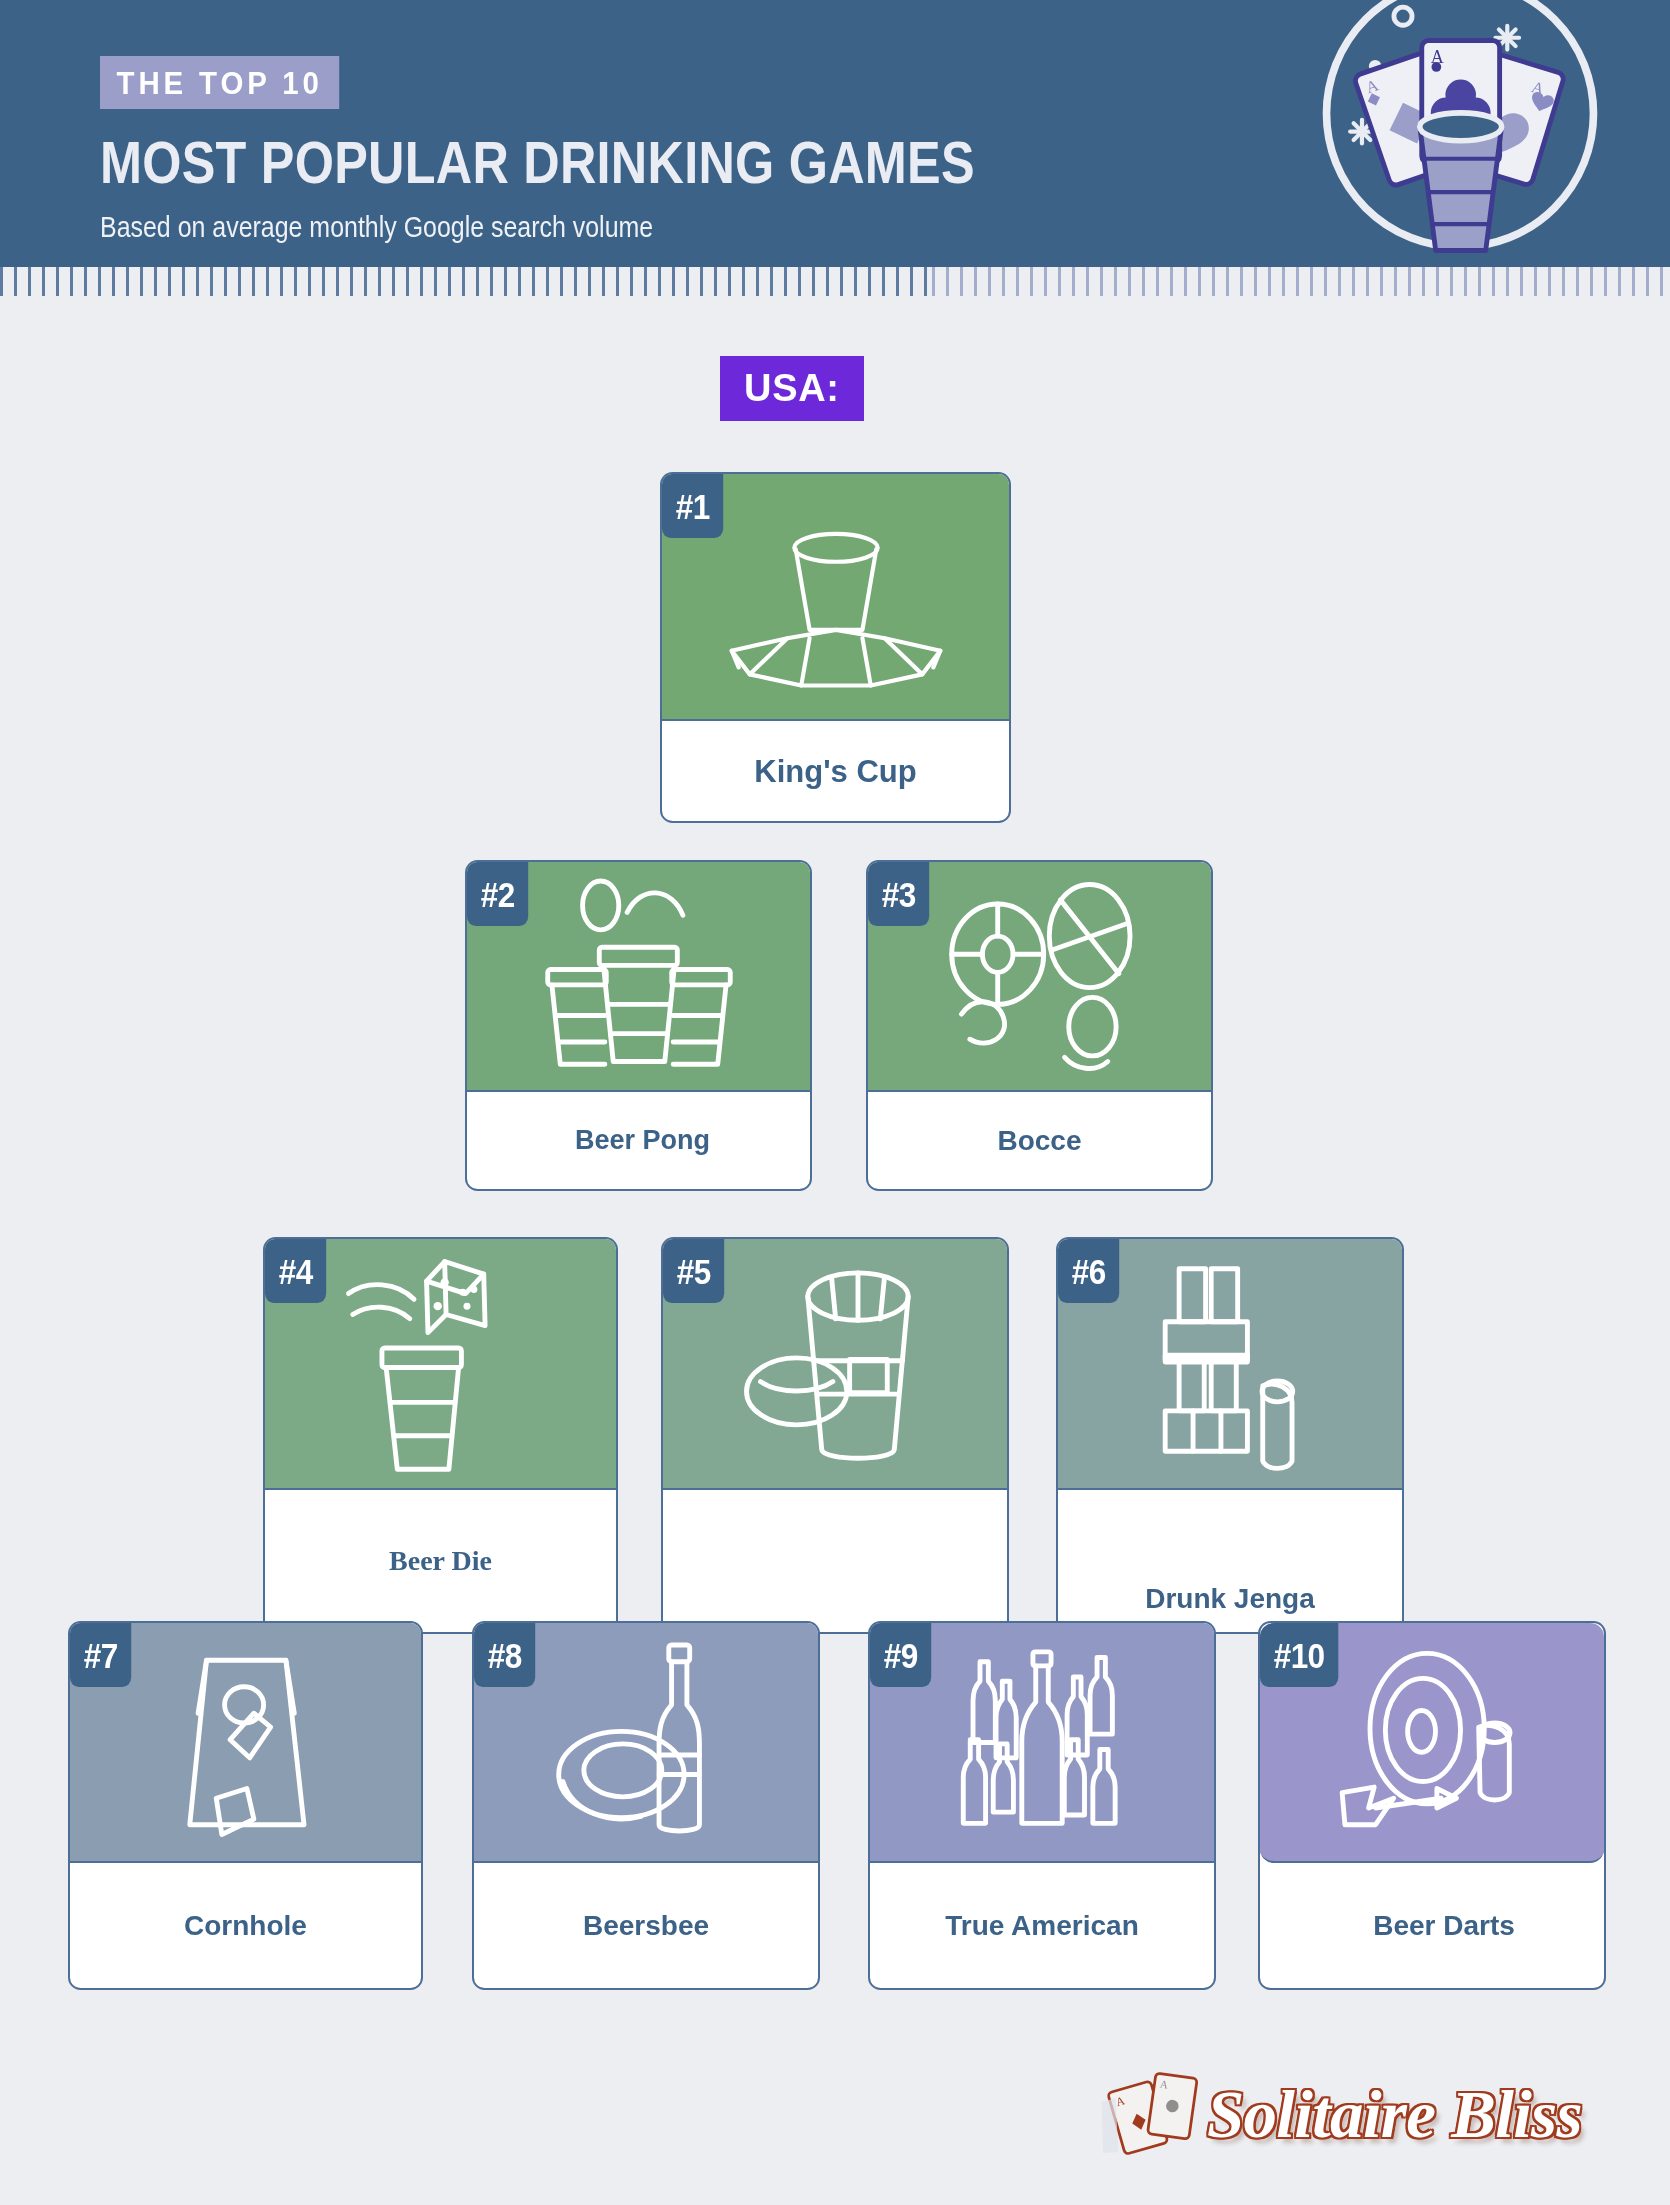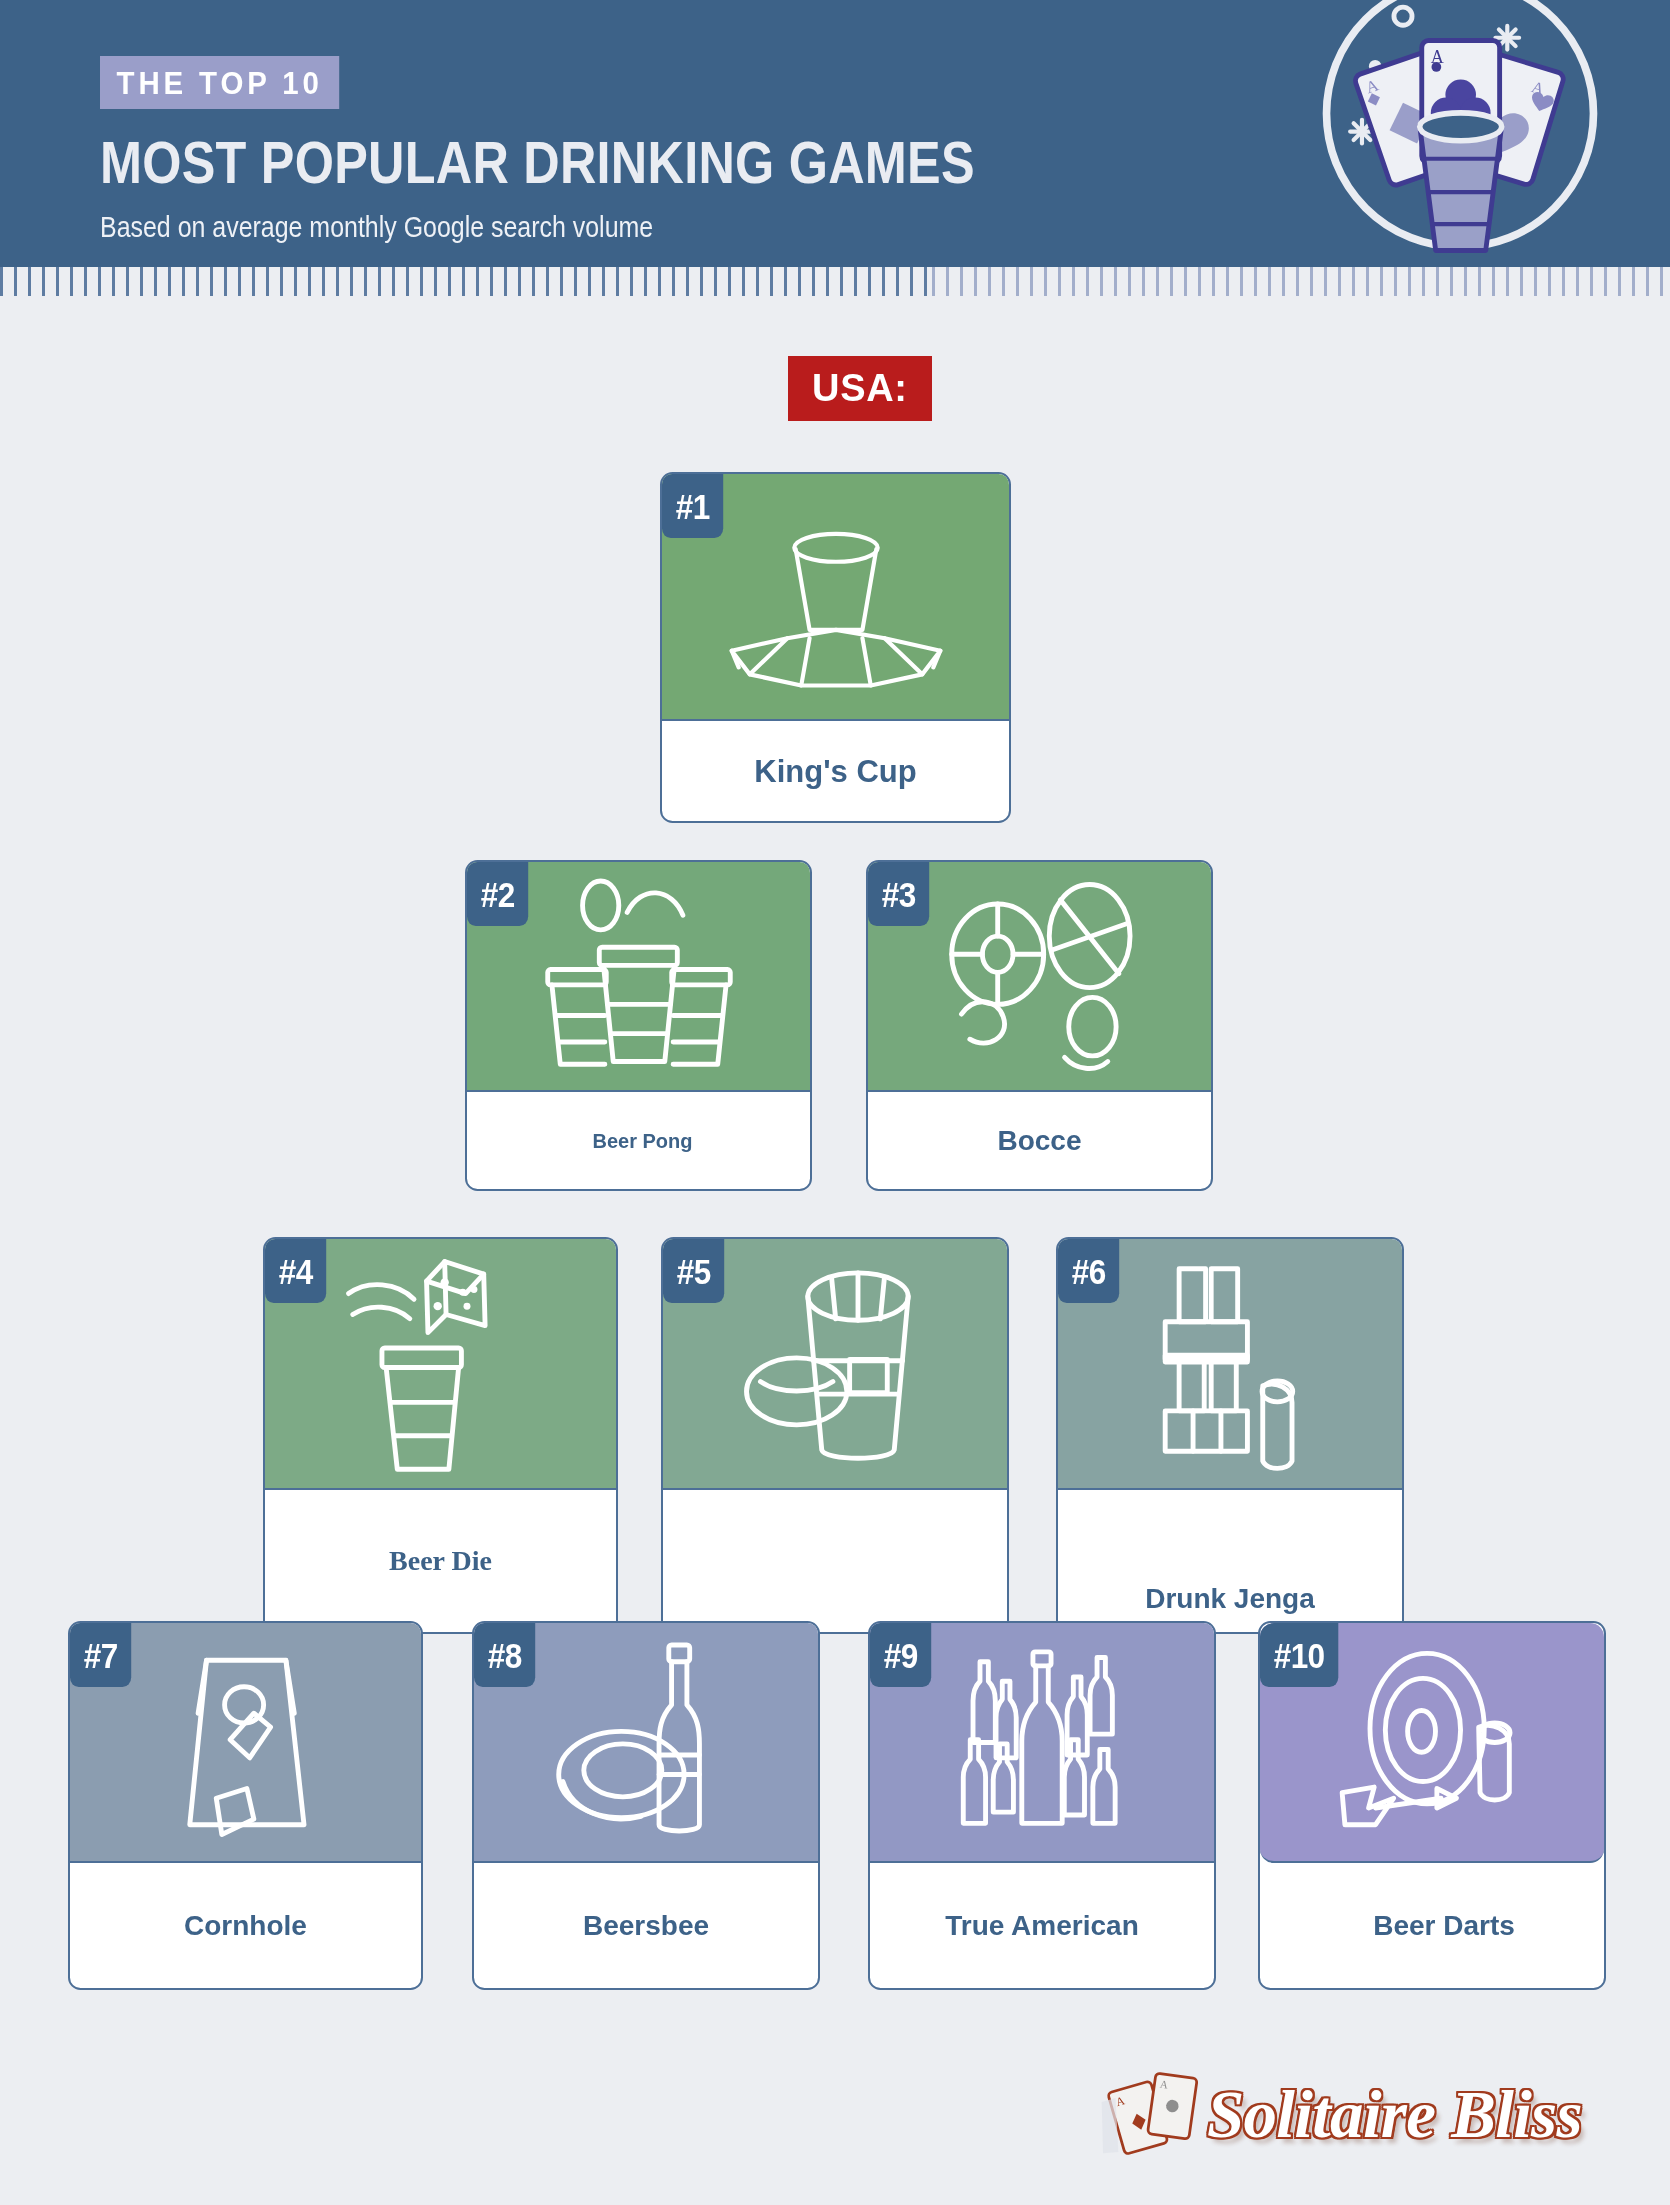--- a/index.html
+++ b/index.html
@@ -57,22 +57,22 @@
   .ruler-a { position:absolute; left:0; top:0; width:932px; height:29px;
     background: repeating-linear-gradient(to right,#5e7ca2 0px,#5e7ca2 2.8px,rgba(0,0,0,0) 2.8px,rgba(0,0,0,0) 14px); }
   .ruler-b { position:absolute; left:932px; top:0; width:738px; height:29px;
     background: repeating-linear-gradient(to right,#a2aecb 0px,#a2aecb 2.8px,rgba(0,0,0,0) 2.8px,rgba(0,0,0,0) 14px); }
 
   
   .emblem { position: absolute; left: 1314px; top: -29px; width: 292px; height: 299px; }
 
   
   .region-label {
-    position: absolute; left: 788px; top: 356px;
-    background: #b91c1c; color: #ffffff;
+    position: absolute; left: 720px; top: 356px;
+    background: #6d28d9; color: #ffffff;
     font-size: 38px; font-weight: bold; letter-spacing: 0.7px;
     padding: 12.5px 24px 14px 24px; line-height: 1;
   }
 
   
   .card {
     position: absolute;
     background: #ffffff;
     border: 2.1px solid #4d6f97;
     border-radius: 12.5px;
@@ -235,21 +235,21 @@
           <rect x="34" y="140" width="84" height="22" rx="4"></rect>
           <path d="M40 162 L52 276 L116 276"></path>
           <path d="M46 206 L116 206 M50 244 L116 244"></path>
           <rect x="212" y="140" width="84" height="22" rx="4"></rect>
           <path d="M290 162 L278 276 L214 276"></path>
           <path d="M284 206 L214 206 M280 244 L214 244"></path>
         </svg>
       </div>
     </div>
     <div style="height:97px;">
-      <div class="card-label" style="font-size:20px;padding-left:8px;">Beer Pong</div>
+      <div class="card-label" style="font-size:27px;padding-left:8px;">Beer Pong</div>
     </div>
   </div>
 
   <div class="card" style="left:866px; top:860px; width:347px; height:331px;">
     <div class="card-art" style="height:230px; background:#76a87c;">
       <div class="rank-badge">#3</div>
       <div class="glyph">
         <svg width="237" height="209" viewBox="0 0 340 300" fill="none" stroke="#ffffff" stroke-width="7" stroke-linejoin="round" stroke-linecap="round">
           <ellipse cx="110" cy="118" rx="66" ry="72"></ellipse>
           <ellipse cx="110" cy="118" rx="22" ry="26"></ellipse>

